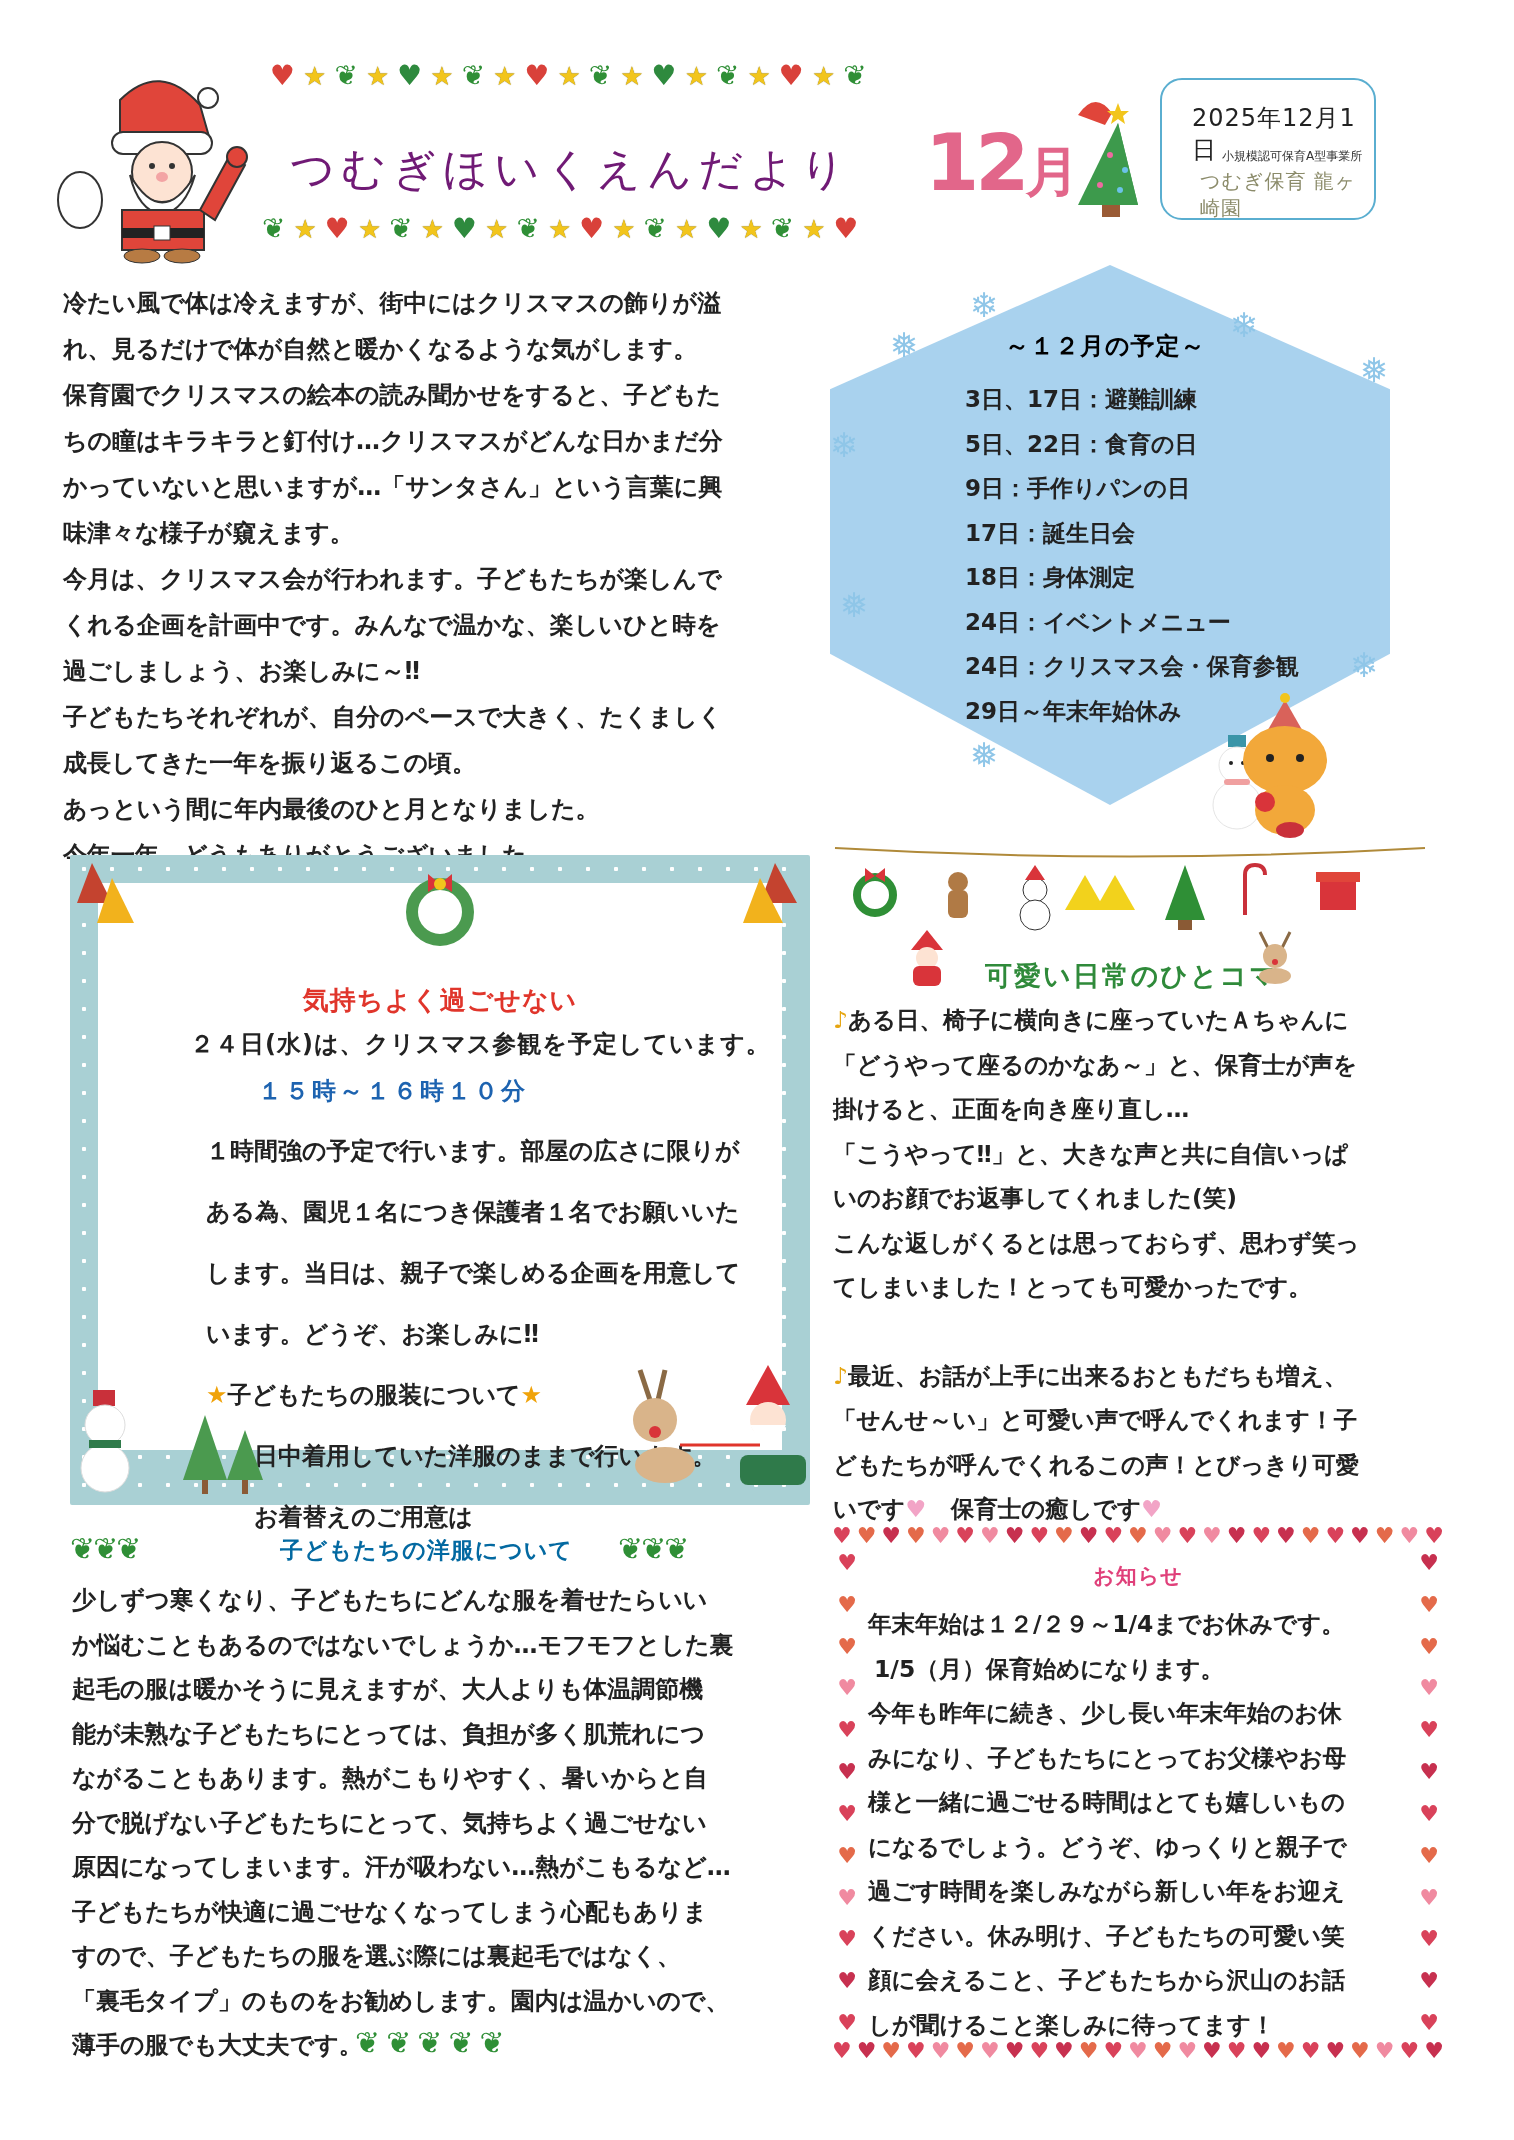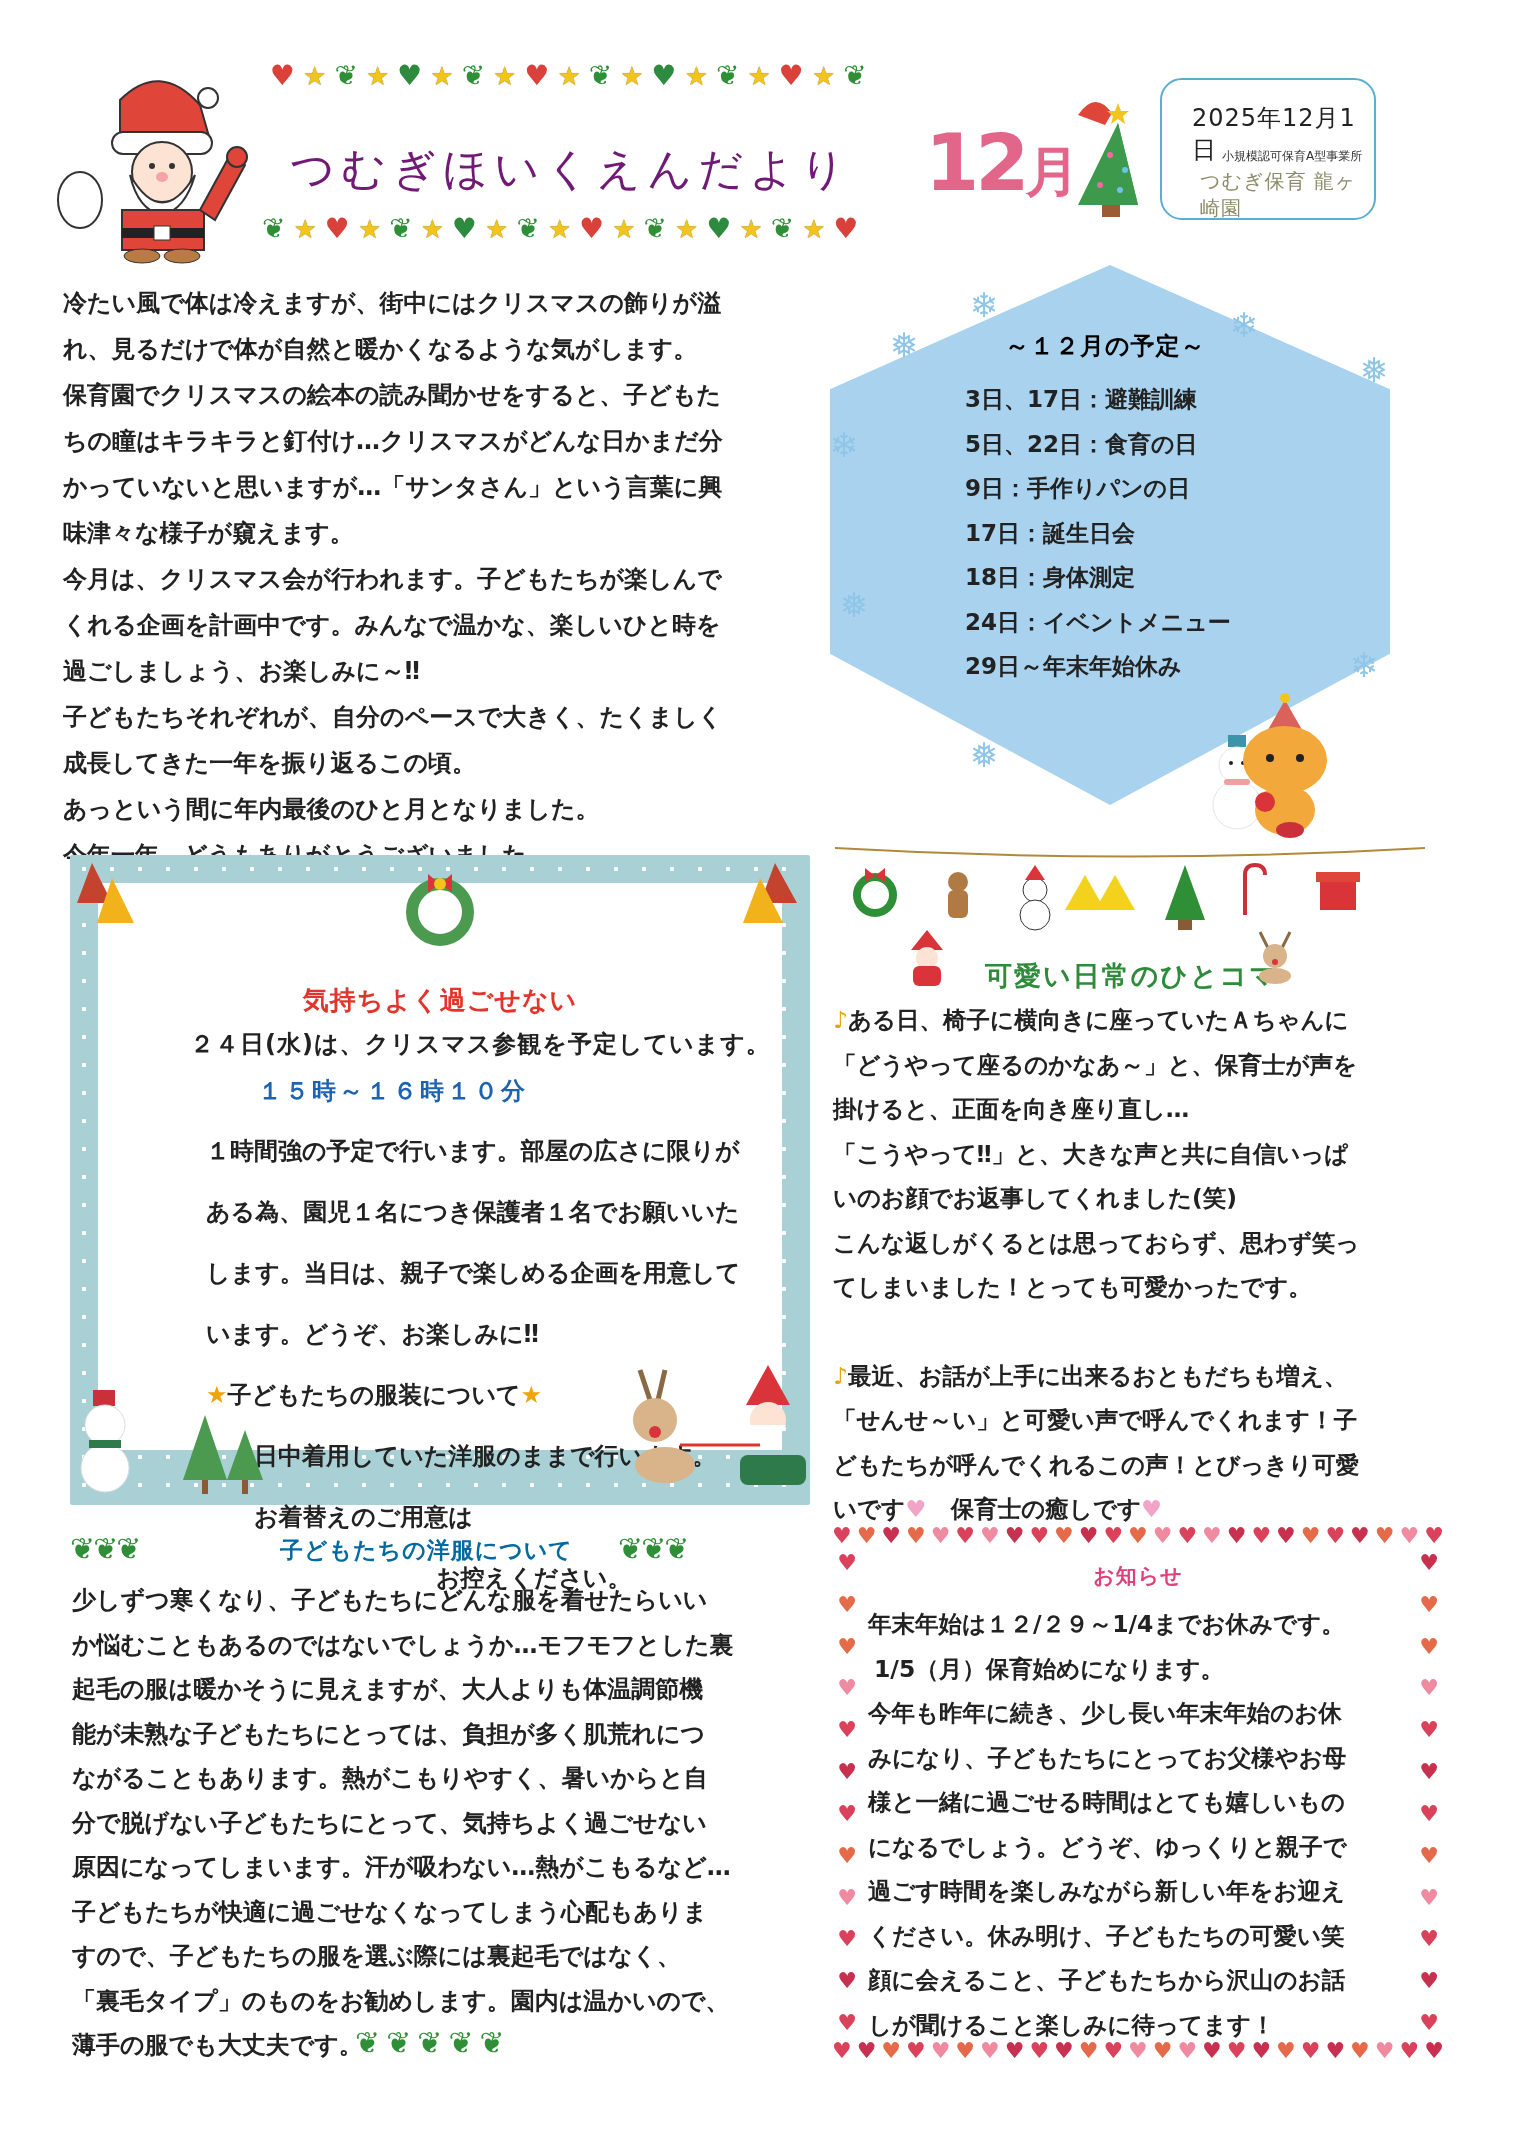--- a/index.html
+++ b/index.html
@@ -226,20 +226,21 @@
   <span class="snow" style="left:520px;top:380px">❄</span>
   <span class="snow" style="left:140px;top:470px">❅</span>
   <div class="sched-title">～１２月の予定～</div>
   <ul class="sched-list">
     <li>3日、17日：避難訓練</li>
     <li>5日、22日：食育の日</li>
     <li>9日：手作りパンの日</li>
     <li>17日：誕生日会</li>
     <li>18日：身体測定</li>
     <li>24日：イベントメニュー</li>
+    <li>24日：クリスマス会・保育参観</li>
     <li>29日～年末年始休み</li>
   </ul>
 </div>
 <div class="abs snowman-small">
   <svg width="55" height="95" viewBox="0 0 55 95">
     <rect x="18" y="0" width="18" height="12" fill="#3a95a8"></rect>
     <circle cx="27" cy="30" r="18" fill="#fff" stroke="#e5e5e5"></circle>
     <circle cx="27" cy="70" r="24" fill="#fff" stroke="#e5e5e5"></circle>
     <circle cx="21" cy="28" r="2" fill="#222"></circle>
       <circle cx="33" cy="28" r="2" fill="#222"></circle>
@@ -265,21 +266,20 @@
     <div class="xmas-line1">２４日(水)は、クリスマス参観を予定しています。</div>
     <div class="xmas-time">１５時～１６時１０分</div>
     <div class="xmas-body">
       <p>１時間強の予定で行います。部屋の広さに限りが</p>
       <p>ある為、園児１名につき保護者１名でお願いいた</p>
       <p>します。当日は、親子で楽しめる企画を用意して</p>
       <p>います。どうぞ、お楽しみに‼</p>
       <p><span class="star-o">★</span><span>子どもたちの服装について</span><span class="star-o">★</span></p>
       <p class="ind1">日中着用していた洋服のままで行います。</p>
       <p class="ind1">お着替えのご用意は</p>
-      <p class="ind2">お控えください。</p>
     </div>
   </div>
 </div>
 <div class="abs wreath">
   <svg width="80" height="90" viewBox="0 0 80 90">
     <circle cx="40" cy="50" r="28" fill="none" stroke="#4b9a4f" stroke-width="12"></circle>
     <path d="M28 12 L40 22 L52 12 L52 30 L40 22 L28 30 Z" fill="#d9343a"></path>
     <circle cx="40" cy="22" r="6" fill="#f2c51c"></circle>
   </svg>
 </div>

